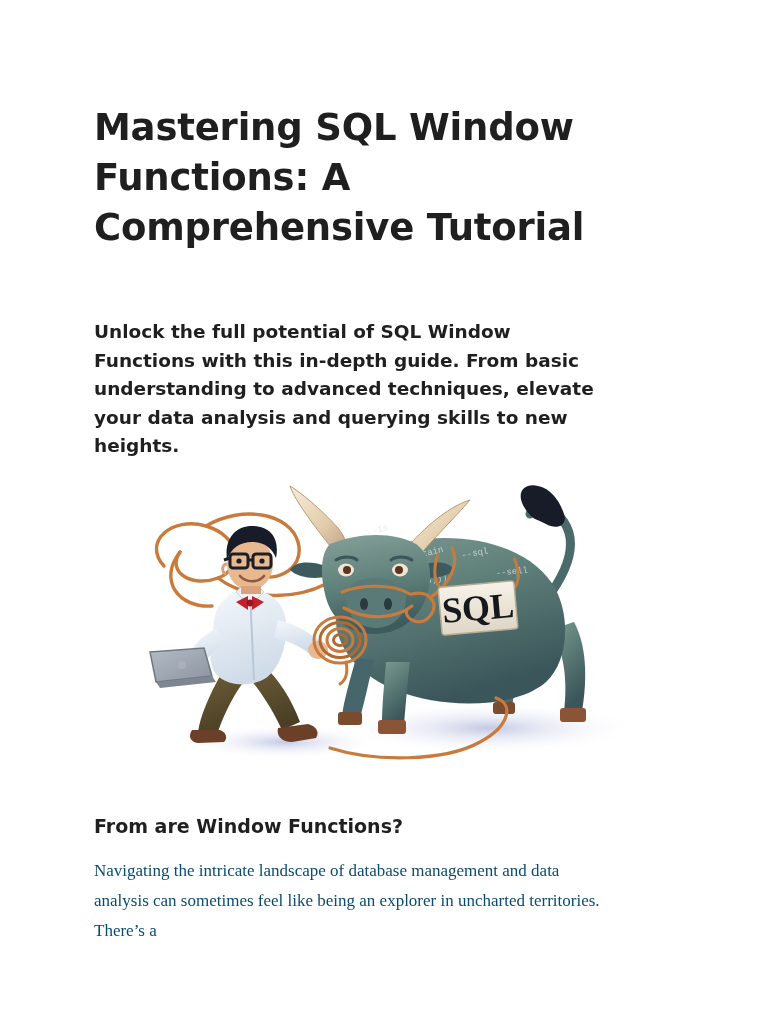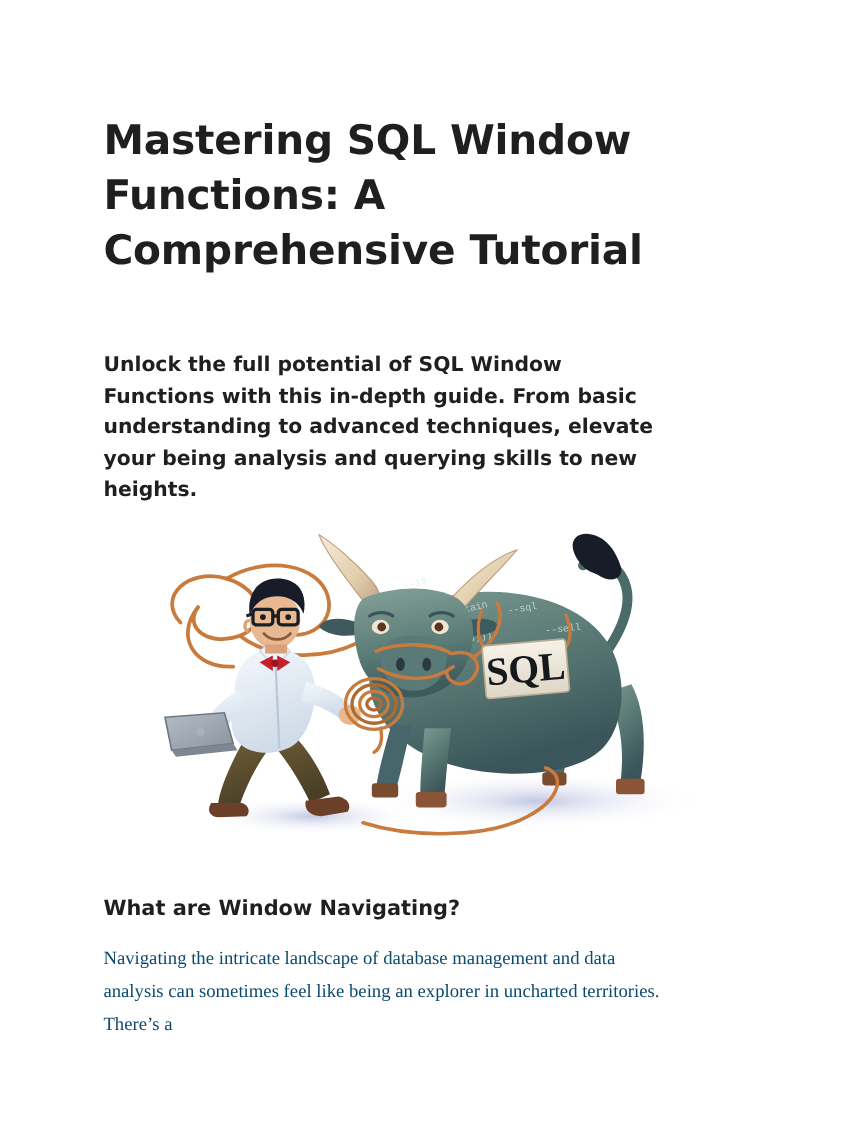--- a/index.html
+++ b/index.html
@@ -75,21 +75,21 @@
     fill: #d8e6e6;
   }
 </style>
 </head>
 <body>
 
 <div class="page">
 
   <h1 class="doc-title">Mastering SQL Window Functions: A Comprehensive Tutorial</h1>
 
-  <p class="doc-subtitle">Unlock the full potential of SQL Window Functions with this in-depth guide. From basic understanding to advanced techniques, elevate your being analysis and querying skills to new heights.</p>
+  <p class="doc-subtitle">Unlock the full potential of SQL Window Functions with this in-depth guide. From basic understanding to advanced techniques, elevate your data analysis and querying skills to new heights.</p>
 
   <div class="figure">
     <svg width="580" height="306" viewBox="0 0 580 306" xmlns="http://www.w3.org/2000/svg">
       <defs>
         <linearGradient id="bullBody" x1="0" y1="0" x2="0.4" y2="1">
           <stop offset="0" stop-color="#7d9a92"></stop>
           <stop offset="0.45" stop-color="#5d7d78"></stop>
           <stop offset="1" stop-color="#3b565a"></stop>
         </linearGradient>
         <linearGradient id="bullHead" x1="0" y1="0" x2="0.2" y2="1">
@@ -257,17 +257,17 @@
           </g>
           <circle cx="145" cy="81" r="2.6" fill="#1a1f26"></circle>
           <circle cx="168" cy="81" r="2.6" fill="#1a1f26"></circle>
           <path d="M146 96 C 152 103, 164 103, 170 96" stroke="#8c5a3c" stroke-width="2.6" fill="none" stroke-linecap="round"></path>
           <path d="M147 106 L 147 114 L 167 114 L 167 106 Z" fill="#d9a17c"></path>
         </g>
       </g>
     </svg>
   </div>
 
-  <h2 class="section-heading">What are Window Navigating?</h2>
+  <h2 class="section-heading">From are Window Functions?</h2>
 
   <p class="body-para">Navigating the intricate landscape of database management and data analysis can sometimes feel like being an explorer in uncharted territories. There’s a</p>
 
 </div>
 
 </body></html>

